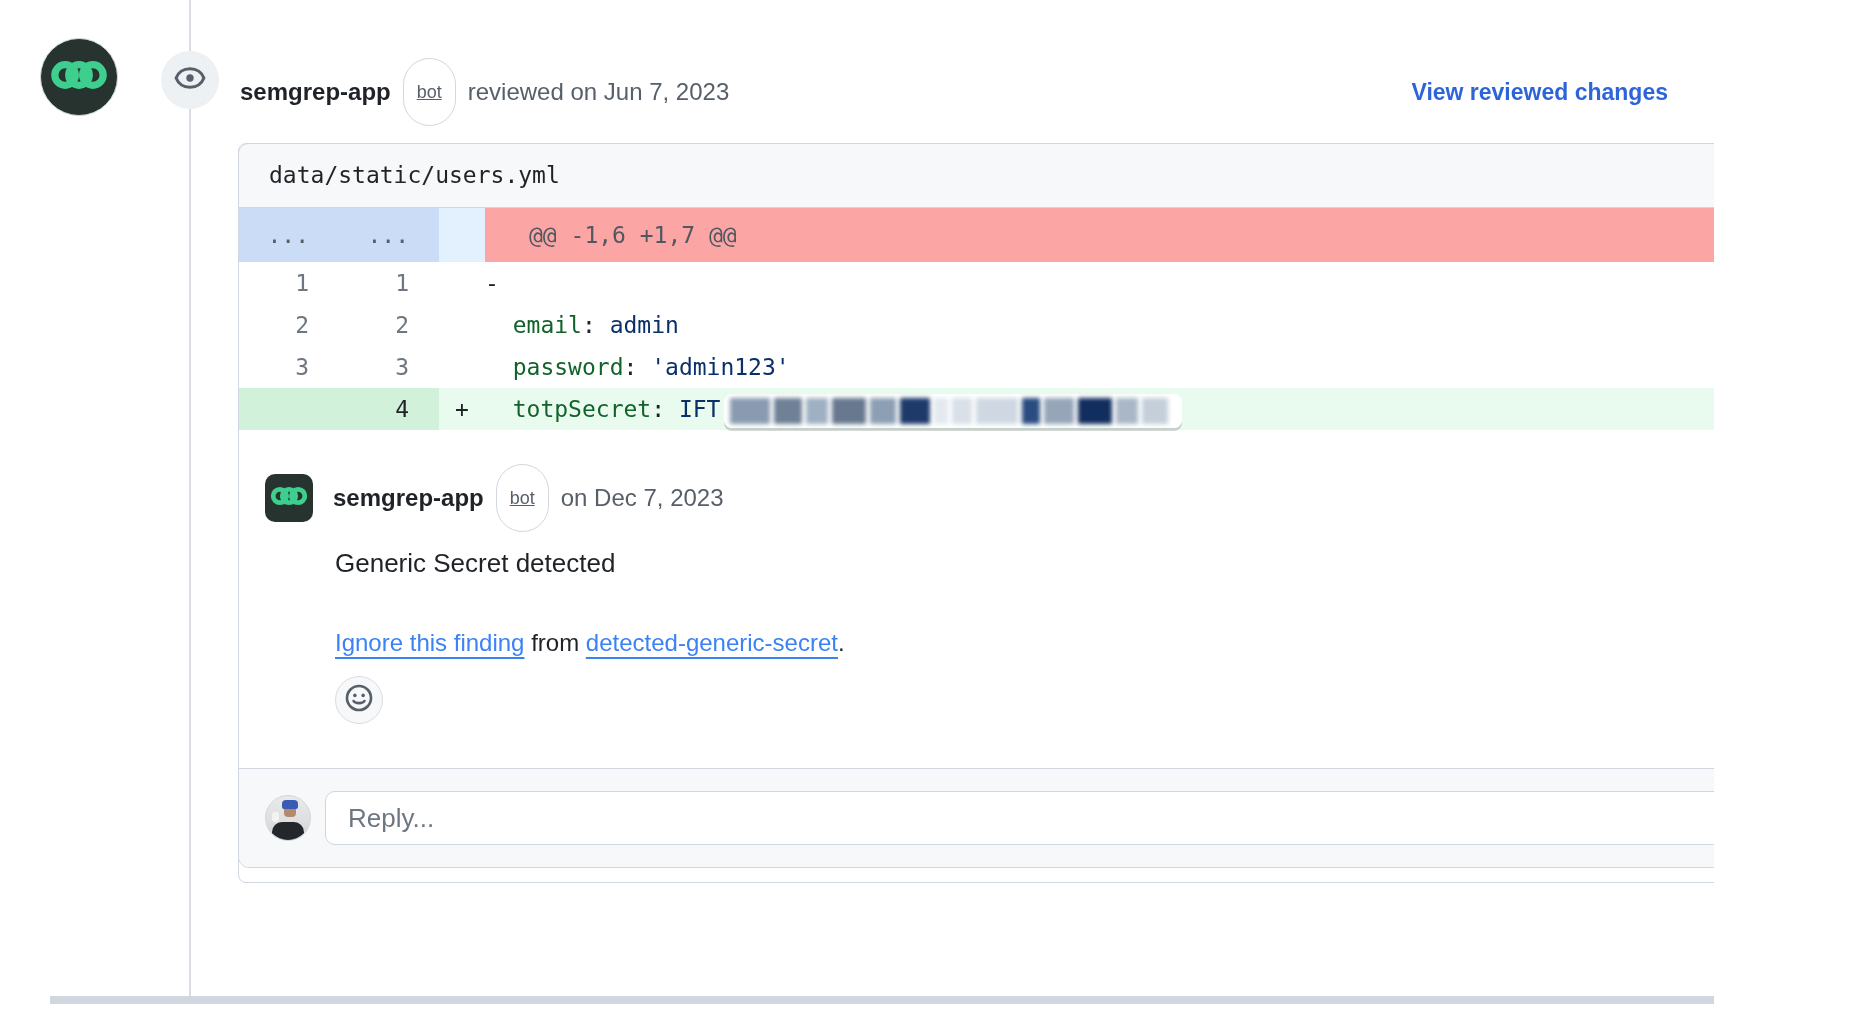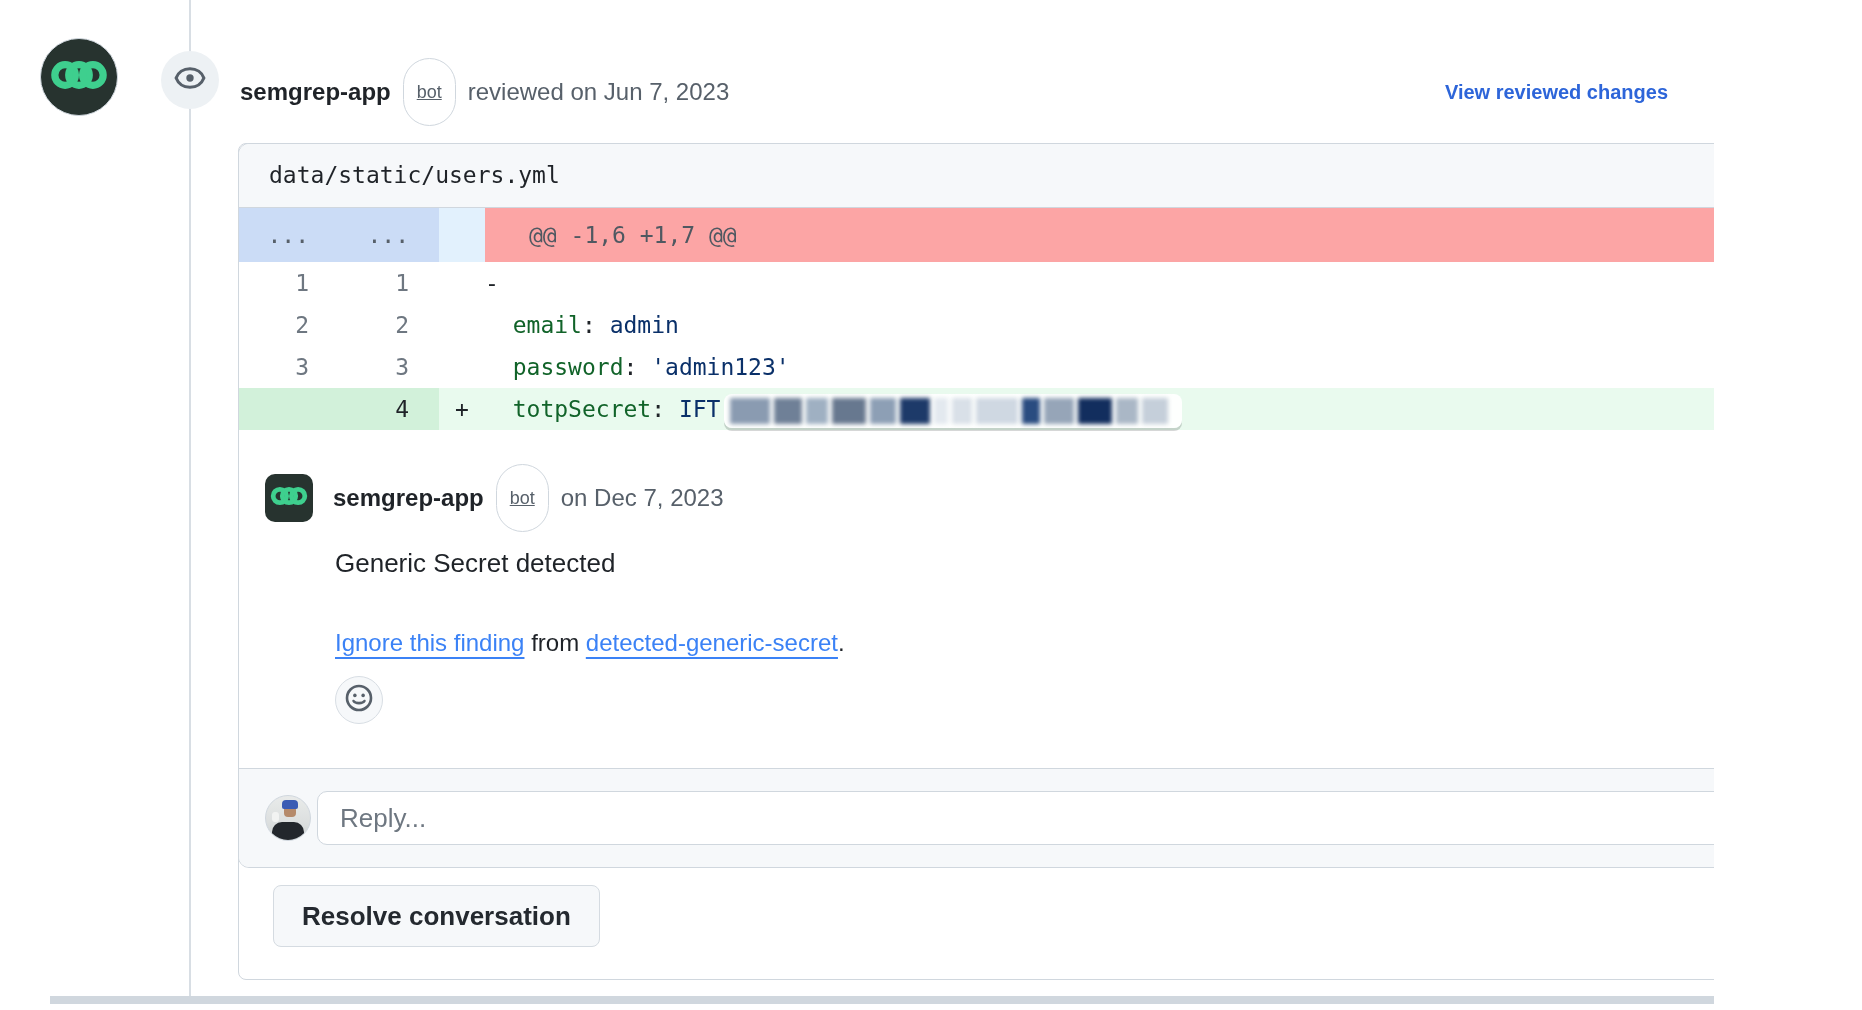--- a/index.html
+++ b/index.html
@@ -14,25 +14,25 @@
   
   .big-avatar { position:absolute; left:40px; top:38px; width:78px; height:78px; border-radius:50%;
     background:#27332f; border:1px solid #d0d7de; display:flex; align-items:center; justify-content:center; }
   .eye-badge { position:absolute; left:161px; top:51px; width:58px; height:58px; border-radius:50%;
     background:#edf1f4; display:flex; align-items:center; justify-content:center; z-index:2; }
   .review-header { position:absolute; left:240px; top:58px; right:46px; display:flex; align-items:center; }
   .review-left { display:flex; align-items:center; gap:12px; flex:1; font-size:24px; color:#57606a; }
   .author { font-weight:700; color:#1f2328; font-size:24px; }
   .bot-badge { display:inline-block; font-size:18px; color:#57606a; border:1px solid #d0d7de;
     border-radius:999px; padding:21px 13px; line-height:24px; background:#fff;text-decoration:underline; }
-  .view-link { font-size:20px; font-weight:700; color:#2d65d9; text-decoration:none; cursor:pointer; }
+  .view-link { font-size:23px; font-weight:700; color:#2d65d9; text-decoration:none; cursor:pointer; }
 
   
   .thread-card { position:absolute; left:238px; top:143px; width:1598px; border:1px solid #d0d7de; border-radius:8px; background:#fff; }
-  .inner-unit { margin:-1px -1px 5px -1px; border:1px solid #d0d7de; border-radius:11px; background:#fff; overflow:hidden; }
+  .inner-unit { margin:-1px -1px 14px -1px; border:1px solid #d0d7de; border-radius:11px; background:#fff; overflow:hidden; }
 
   .file-header { background:#f6f8fa; border-bottom:1px solid #d0d7de; padding:17px 30px;
     font-family:"DejaVu Sans Mono", monospace; font-size:23px; line-height:29px; color:#1f2328; }
 
   
   .diff-table { width:100%; font-family:"DejaVu Sans Mono", monospace; font-size:23px; }
   .diff-row { display:flex; align-items:stretch; height:42px; line-height:42px; }
   .diff-row.hunk { height:54px; line-height:54px; }
   .gut { width:100px; flex:none; text-align:right; padding-right:30px; color:#6e7781; }
   .hunk .gut { background:#cbdcf6; color:#57606a; }
@@ -58,21 +58,21 @@
   .comment-meta { display:flex; align-items:center; gap:12px; font-size:24px; color:#57606a; }
   .kebab { margin-left:auto; display:flex; gap:8px; align-items:center; padding:10px 12px; cursor:pointer; }
   .kebab i { width:6px; height:6px; border-radius:50%; background:#57606a; }
   .comment-body { margin:14px 0 0 70px; font-size:26px; line-height:34px; color:#1f2328; }
   .finding-line { margin:46px 0 0 70px; font-size:24px; line-height:34px; color:#1f2328; }
   .finding-line a { color:#3b82f6; text-decoration:underline; text-underline-offset:6px; cursor:pointer; }
   .emoji-btn { margin:16px 0 0 70px; width:48px; height:48px; border-radius:50%; background:#f6f8fa;
     border:1px solid #d8dee4; display:flex; align-items:center; justify-content:center; cursor:pointer; }
 
   
-  .reply-section { background:#f6f8fa; border-top:1px solid #d0d7de; padding:22px 26px; display:flex; gap:6px; align-items:center; }
+  .reply-section { background:#f6f8fa; border-top:1px solid #d0d7de; padding:22px 26px; display:flex; gap:14px; align-items:center; }
   .user-avatar { width:46px; height:46px; border-radius:50%; flex:none; position:relative; overflow:hidden;
     background:linear-gradient(180deg,#e9ebea 0%,#dcdfdf 60%,#cfd3d2 100%); border:1px solid #d0d7de; }
   .ua-body { position:absolute; left:6px; right:6px; bottom:-8px; height:26px; background:#23272c; border-radius:10px 10px 0 0; }
   .ua-head { position:absolute; left:18px; top:10px; width:12px; height:11px; background:#b58a6b; border-radius:4px; }
   .ua-hat  { position:absolute; left:16px; top:4px; width:16px; height:9px; background:#3a5bb4; border-radius:4px 4px 2px 2px; }
   .ua-mitt { position:absolute; left:6px; top:16px; width:7px; height:10px; background:#f2f3f2; border-radius:3px; }
   .reply-input { flex:1; height:54px; background:#fff; border:1px solid #d0d7de; border-radius:10px;
     font-family:"Liberation Sans", sans-serif; font-size:26px; color:#1f2328; padding:0 22px; outline:none; }
   .reply-input::placeholder { color:#6e7781; }
 
@@ -204,19 +204,16 @@
         <div class="user-avatar">
           <span class="ua-mitt"></span>
           <span class="ua-body"></span>
           <span class="ua-head"></span>
           <span class="ua-hat"></span>
         </div>
         <input class="reply-input" type="text" placeholder="Reply..." style="">
       </div>
     </div>
 
-    <div class="resolve-area">
-      <button class="resolve-btn">Resolve conversation</button>
-    </div>
   </div>
 
   <div class="bottom-divider"></div>
 </div>
 
 </body></html>

